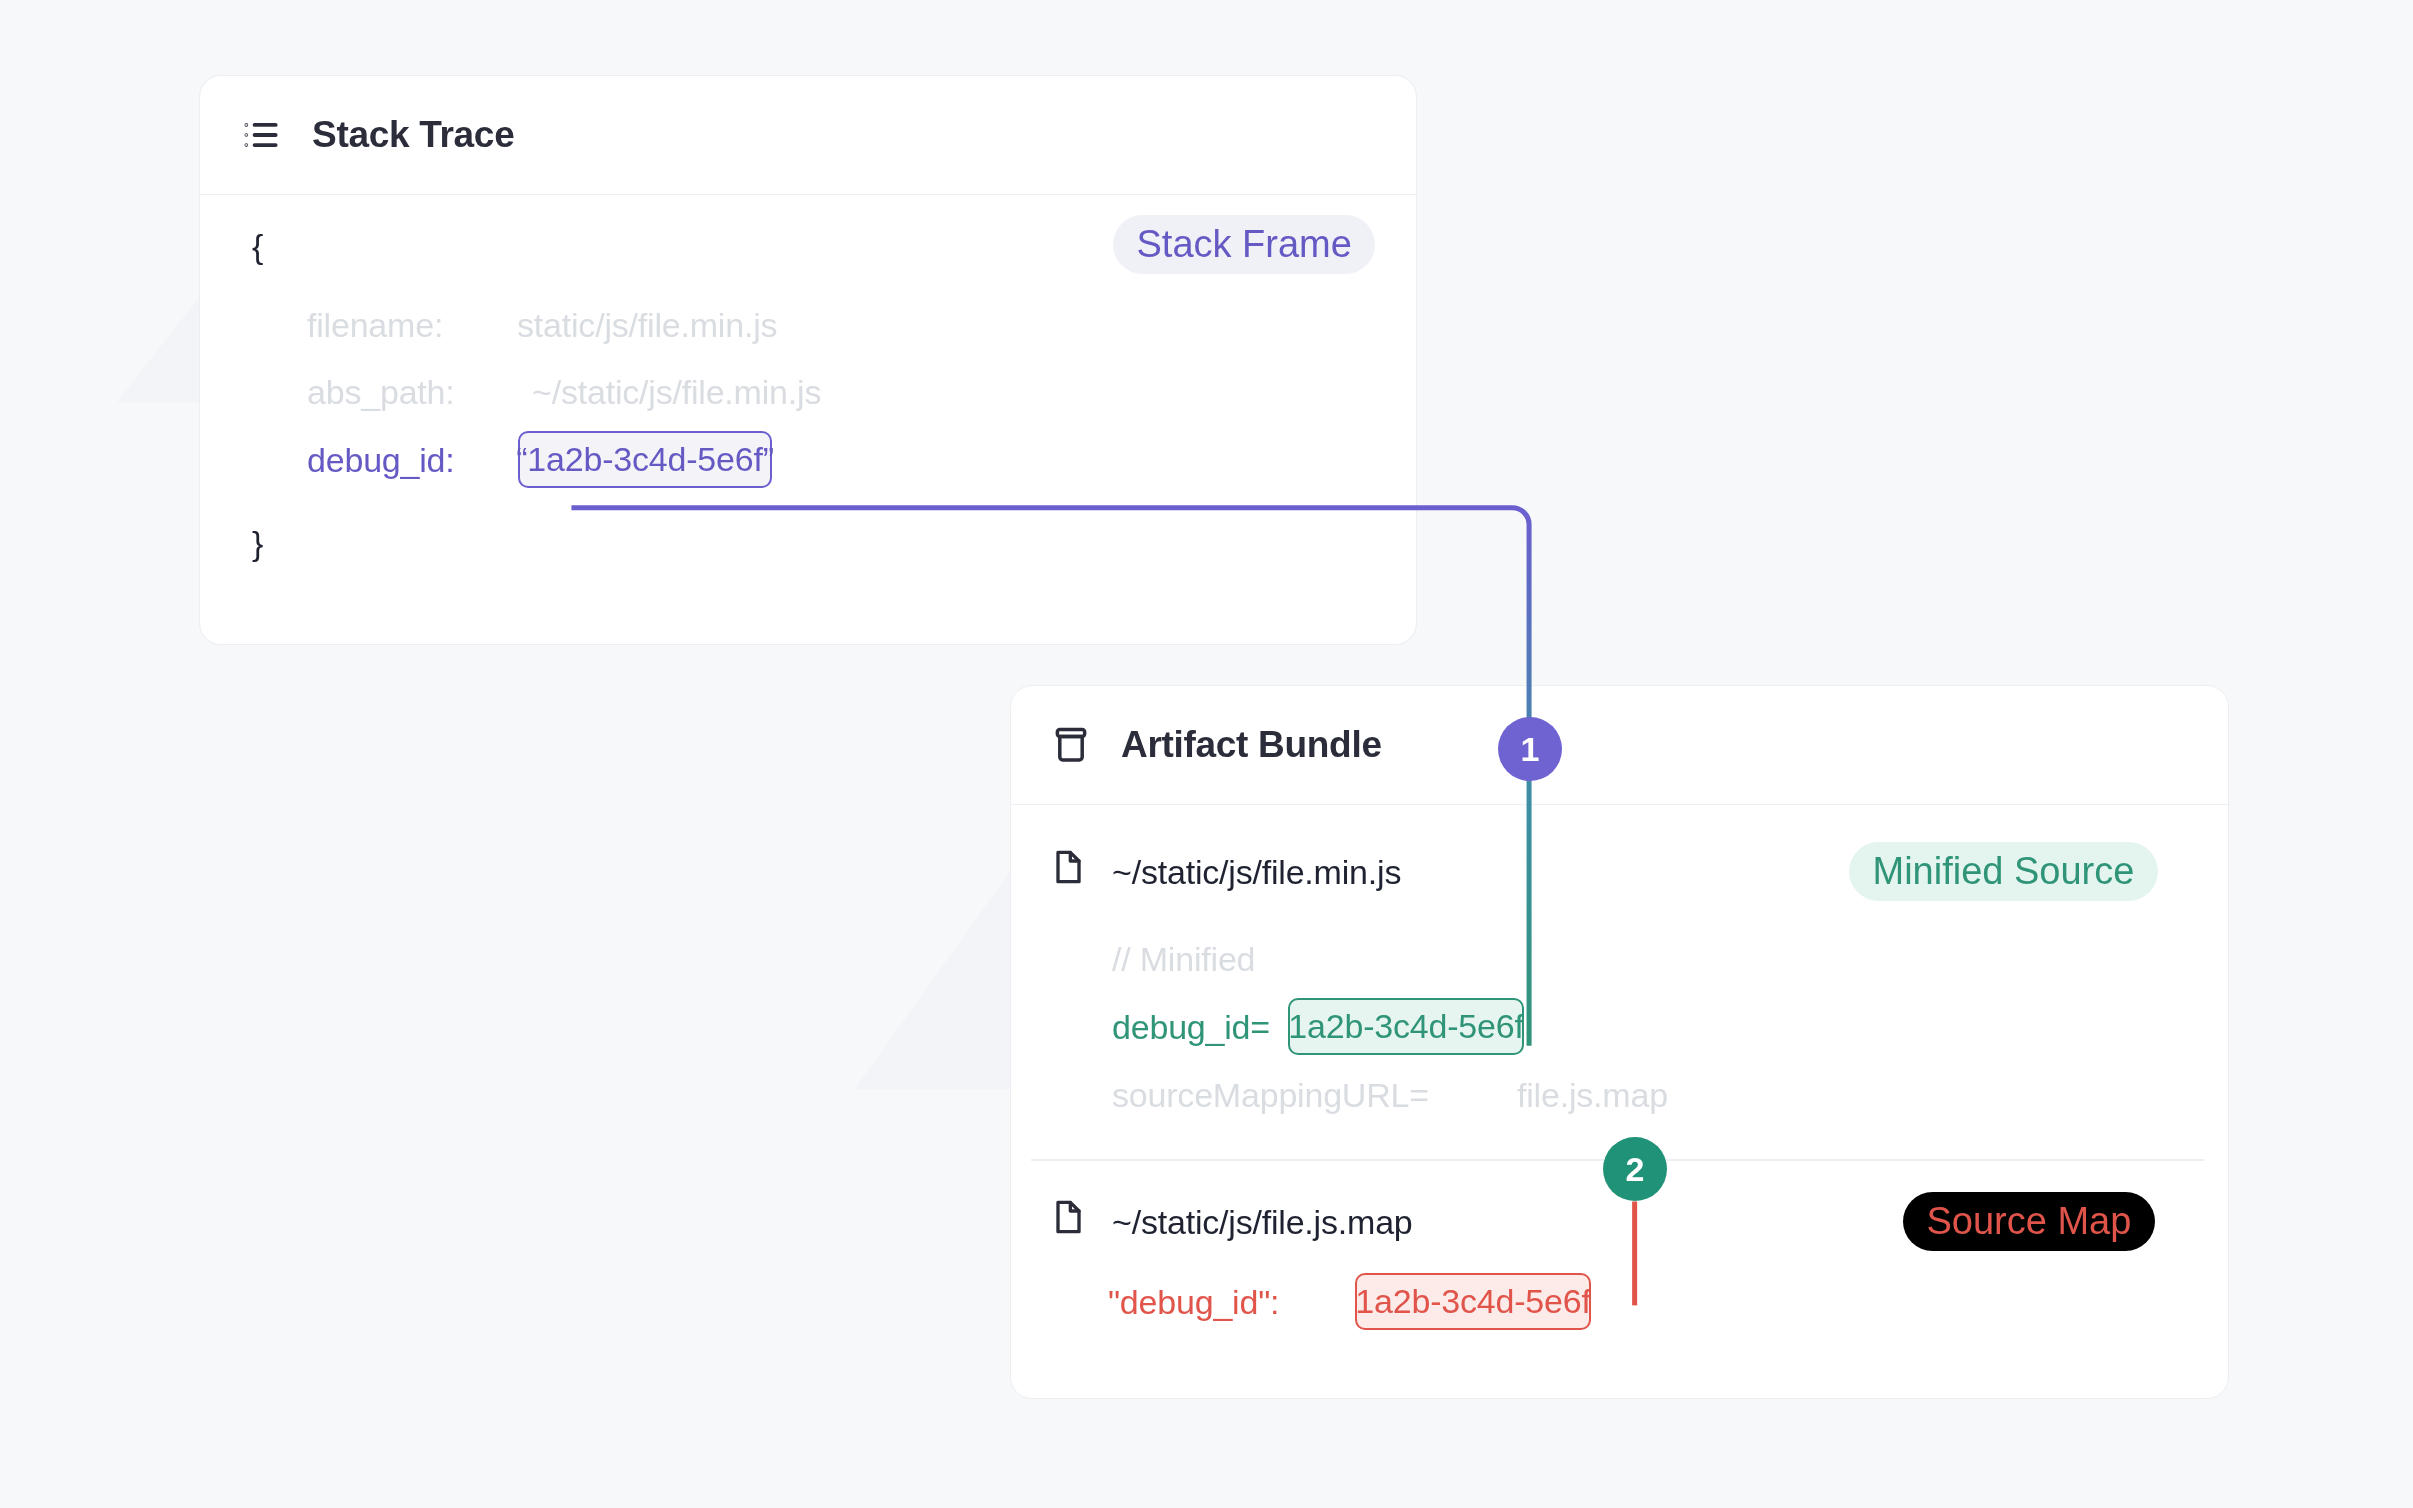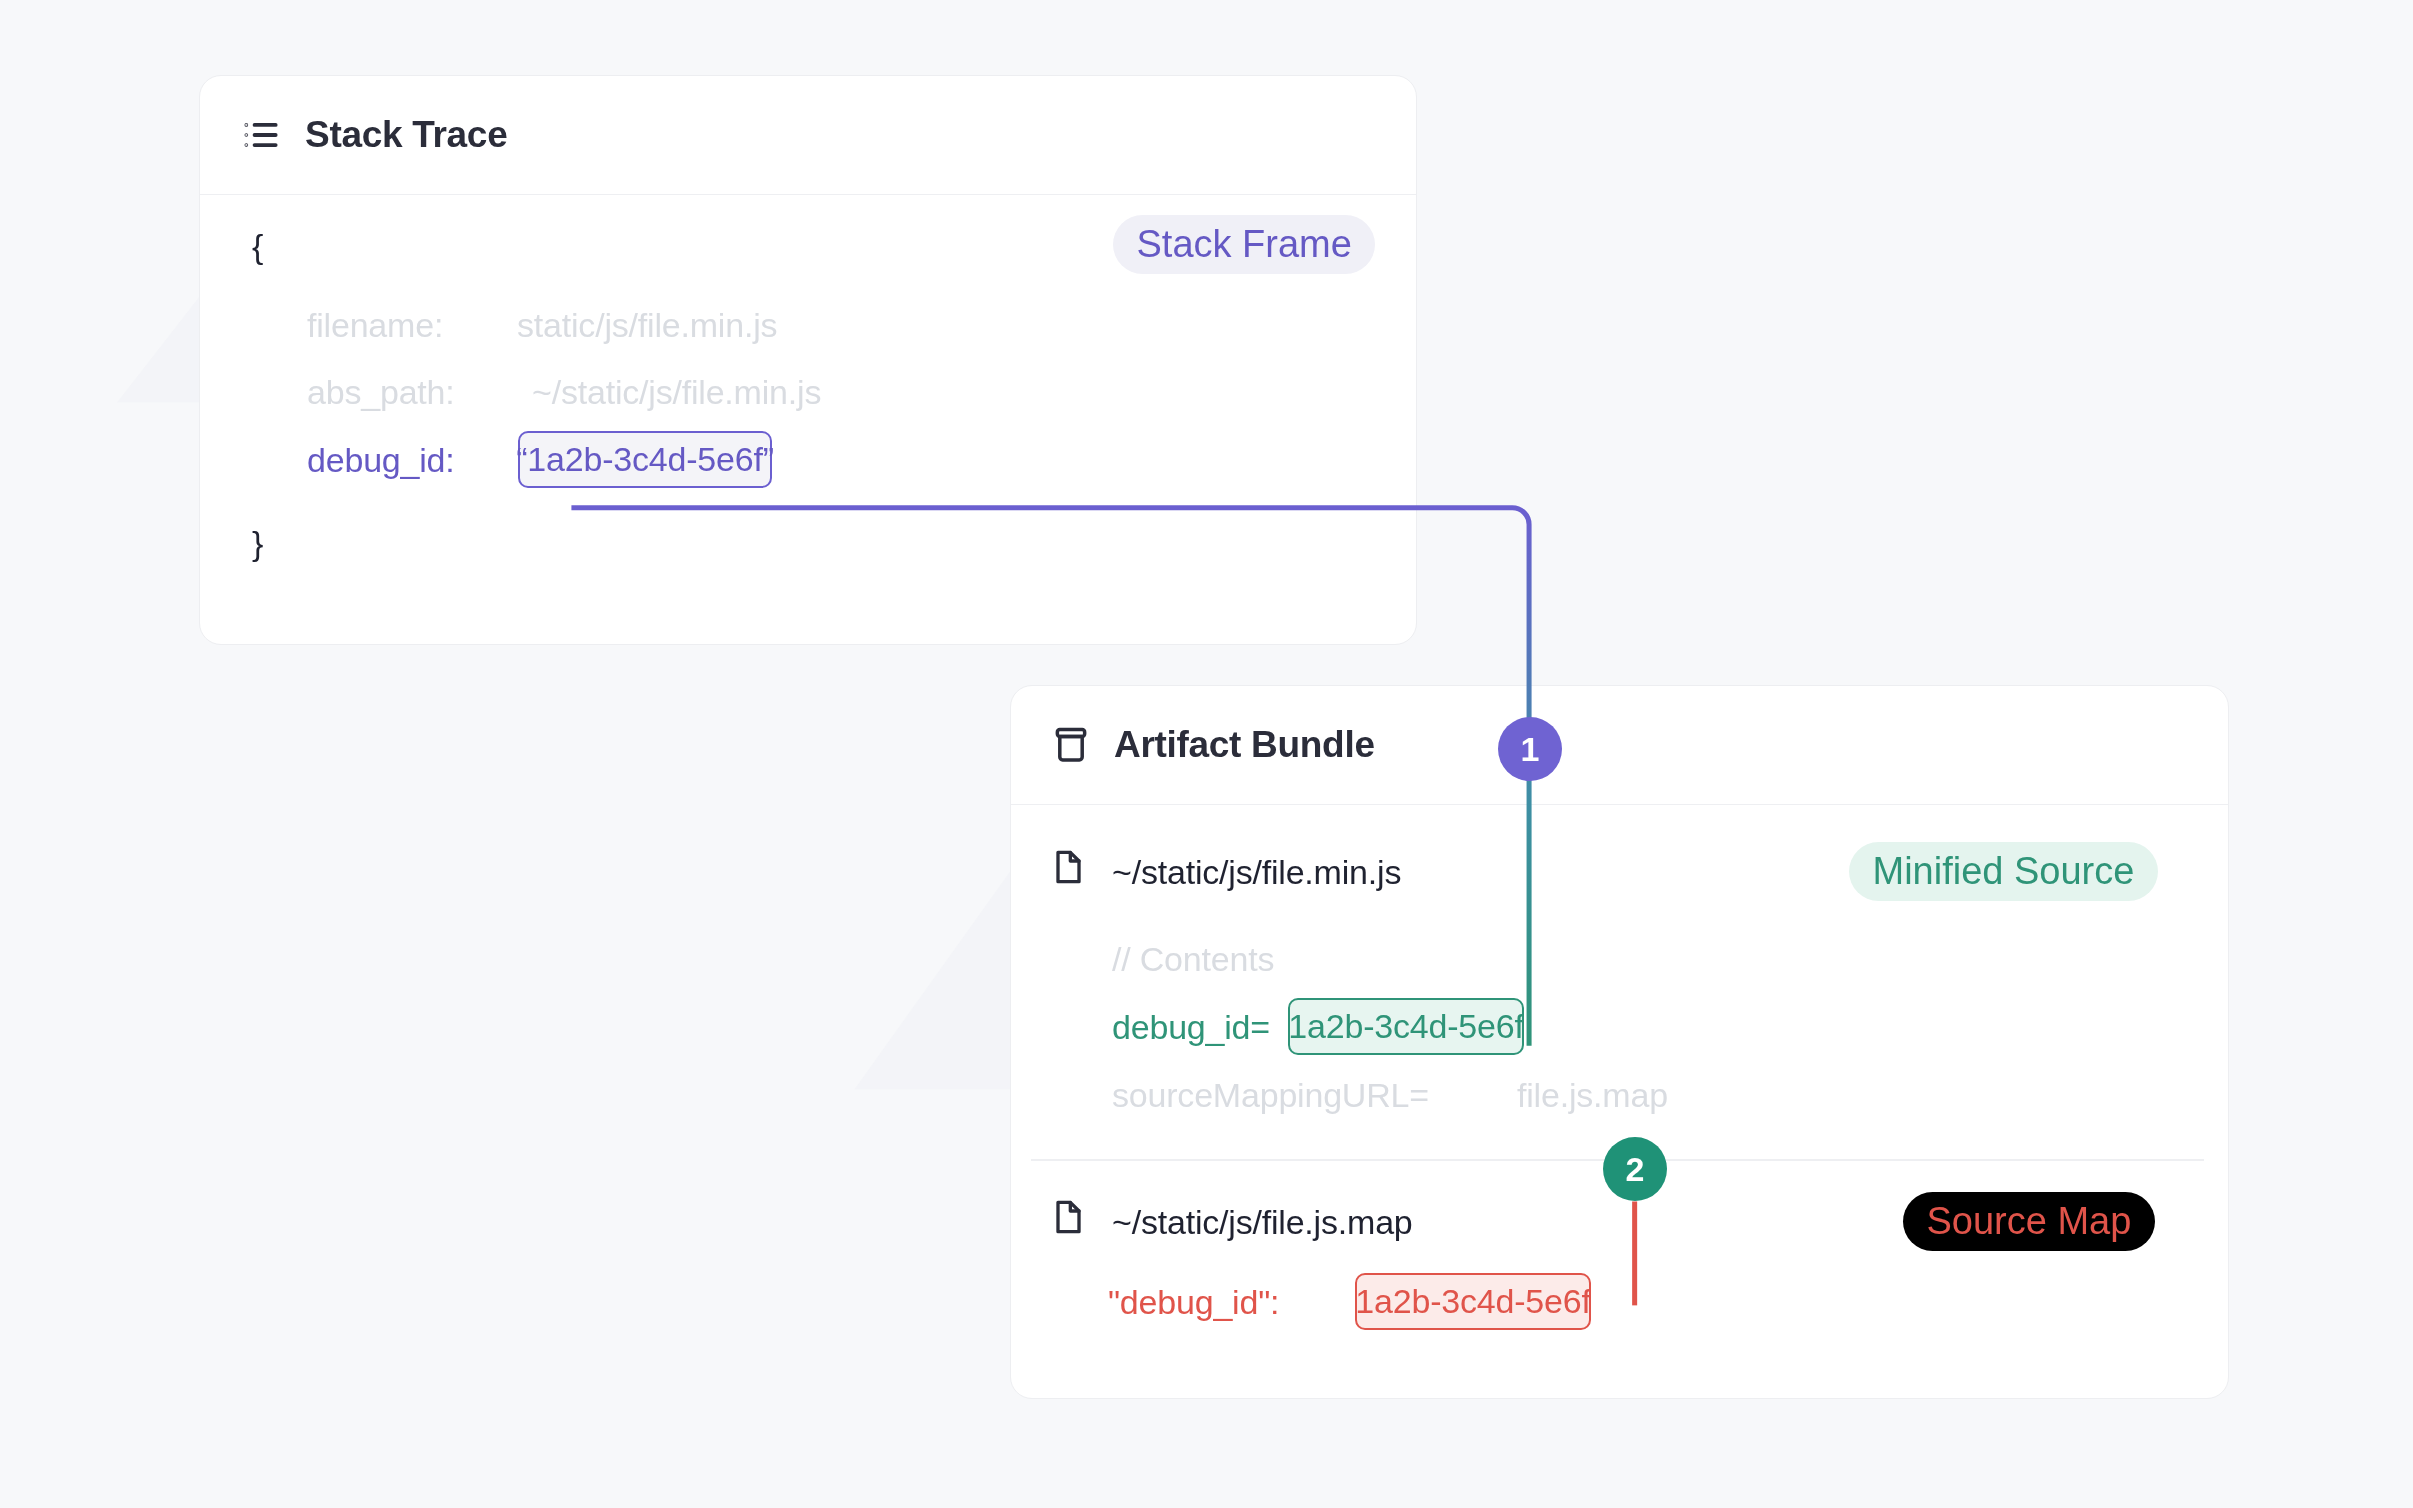--- a/index.html
+++ b/index.html
@@ -42,21 +42,21 @@
   #artifact-bundle-card {
     left: 1010px;
     top: 685px;
     width: 1219px;
     height: 714px;
   }
 
   .card-header {
     display: flex;
     align-items: center;
-    gap: 22px;
+    gap: 29px;
     height: 119px;
     padding: 0 39px;
     box-sizing: border-box;
     border-bottom: 1.7px solid #EEEFF2;
     position: relative;
     text-align: center;
   }
   .card-title {
     font-size: 37px;
     font-weight: 700;
@@ -229,21 +229,21 @@
 
   <div class="card-body">
 
     <svg class="file-row-icon" style="left:37px; top:42px;" width="40" height="40" viewBox="0 0 24 24" fill="none" stroke="#2B2D3A" stroke-width="2" stroke-linejoin="round" stroke-linecap="round">
       <path d="M6 3.2 h7.4 L18.6 8.4 V20.8 H6 z"></path>
       <path d="M13.4 3.2 v5.2 h5.2"></path>
     </svg>
     <span class="file-name" style="left:101px; top:48px;">~/static/js/file.min.js</span>
     <span class="pill pill-teal" style="left:838px; top:37px;">Minified Source</span>
 
-    <span class="code-line muted" style="left:101px; top:135px;">// Contents</span>
+    <span class="code-line muted" style="left:101px; top:135px;">// Minified</span>
 
     <span class="code-line" style="left:101px; top:203px; color:#2F9478;">debug_id=</span>
     <span class="chip chip-teal" style="left:277px; top:193px; width:236px; height:57px;">1a2b-3c4d-5e6f</span>
 
     <span class="code-line muted" style="left:101px; top:271px;">sourceMappingURL=</span>
     <span class="code-line muted" style="left:506px; top:271px;">file.js.map</span>
 
     <div class="row-divider" style="left:20px; top:354px; width:1173px;"></div>
 
     <svg class="file-row-icon" style="left:37px; top:392px;" width="40" height="40" viewBox="0 0 24 24" fill="none" stroke="#2B2D3A" stroke-width="2" stroke-linejoin="round" stroke-linecap="round">

